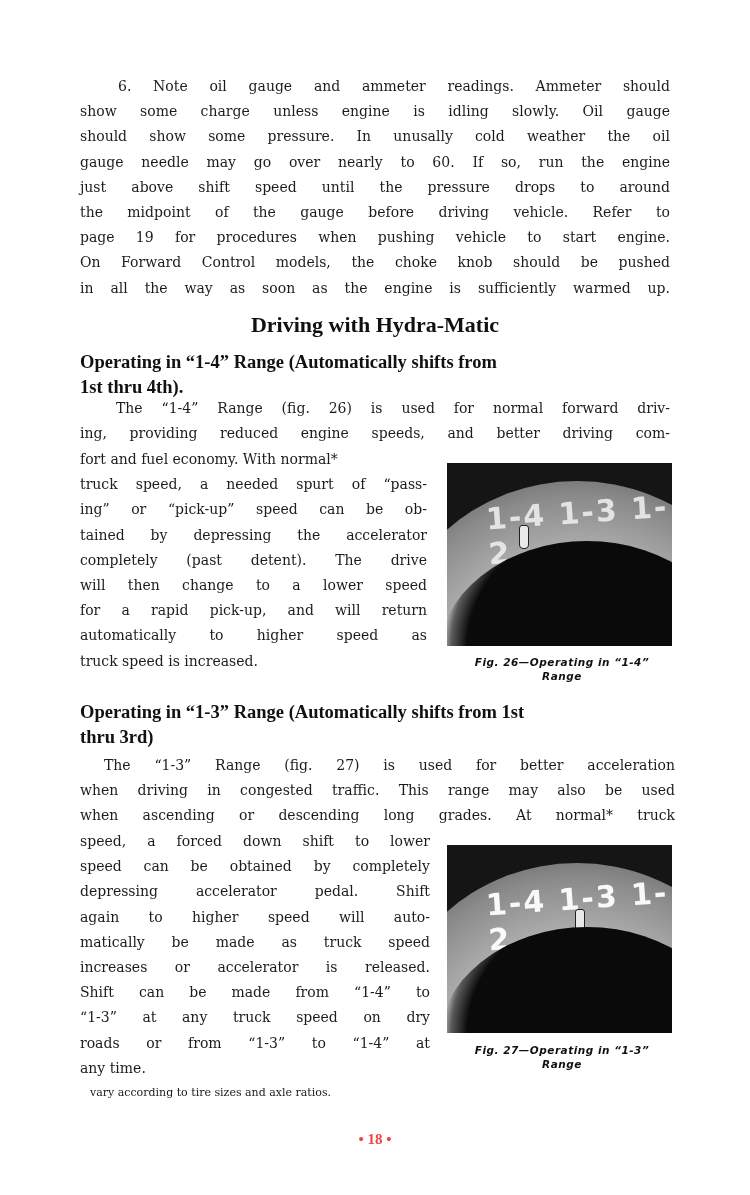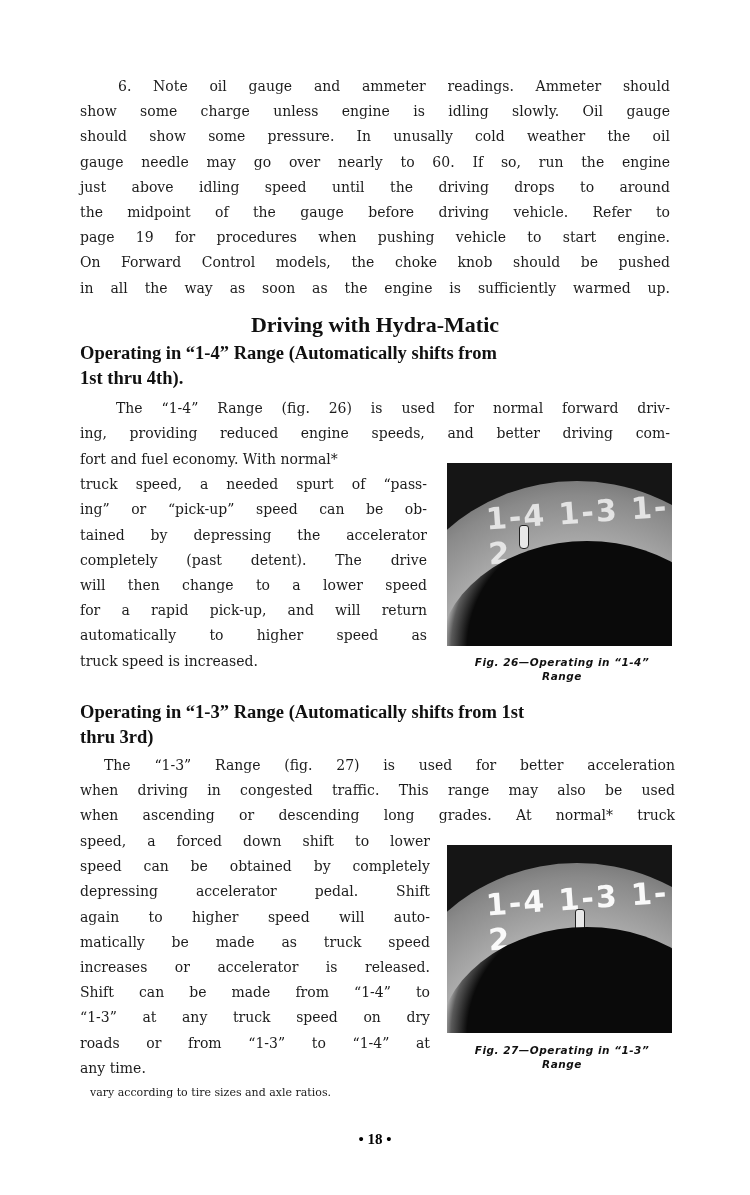--- a/index.html
+++ b/index.html
@@ -19,42 +19,42 @@
   .photo .ring-inner { position: absolute; border-radius: 50%;
        background: radial-gradient(circle at 50% 45%, #0a0a0a 0%, #0a0a0a 60%, #5a5a5a 68%, #e6e6e6 74%, #9a9a9a 82%, #3b3b3b 92%); }
   .photo .dial-text { position: absolute; color: #f2f2f2; font-family: "DejaVu Sans", sans-serif;
        font-weight: bold; font-size: 30px; letter-spacing: 2px; transform: rotate(-4deg); opacity: 0.85; }
   .photo .pointer { position: absolute; width: 8px; height: 22px; background: #e8e8e8; border-radius: 3px 3px 4px 4px; border: 1px solid #222; }
   .caption { position: absolute; font-family: "DejaVu Sans", sans-serif; font-style: italic; font-weight: bold;
              font-size: 10.5px; text-align: center; color: #111; letter-spacing: 0.5px; line-height: 14px; }
   .footnote { position: absolute; font-family: "DejaVu Serif", serif; font-weight: bold;
               font-size: 11px; line-height: 13px; color: #1a1a1a; white-space: nowrap; }
   .footnote .l2 { font-weight: normal; padding-left: 8px; }
-  .pagenum { position: absolute; font-family: "Liberation Serif", serif; font-weight: bold; font-size: 15px; color: #000000; }
+  .pagenum { position: absolute; font-family: "Liberation Serif", serif; font-weight: bold; font-size: 15px; color: #ef4444; }
 </style>
 </head>
 <body>
 
 <div class="page">
 
   <div class="txt" style="left:80px; top:74px; width:590px;">
     <span class="line" style="padding-left:38px;">6. Note oil gauge and ammeter readings. Ammeter should</span>
     <span class="line">show some charge unless engine is idling slowly. Oil gauge</span>
     <span class="line">should show some pressure. In unusally cold weather the oil</span>
     <span class="line">gauge needle may go over nearly to 60. If so, run the engine</span>
-    <span class="line">just above idling speed until the driving drops to around</span>
+    <span class="line">just above shift speed until the pressure drops to around</span>
     <span class="line">the midpoint of the gauge before driving vehicle. Refer to</span>
     <span class="line">page 19 for procedures when pushing vehicle to start engine.</span>
     <span class="line">On Forward Control models, the choke knob should be pushed</span>
     <span class="line">in all the way as soon as the engine is sufficiently warmed up.</span>
   </div>
 
   <div class="heading" style="left:0; width:750px; text-align:center; top:312px;">Driving with Hydra-Matic</div>
 
-  <div class="subhead" style="left:80px; top:341px;">
+  <div class="subhead" style="left:80px; top:350px;">
     <div>Operating in “1-4” Range (Automatically shifts from</div>
     <div>1st thru 4th).</div>
   </div>
 
   <div class="txt" style="left:80px; top:396px; width:590px;">
     <span class="line" style="padding-left:36px;">The “1-4” Range (fig. 26) is used for normal forward driv-</span>
     <span class="line">ing, providing reduced engine speeds, and better driving com-</span>
   </div>
 
   <div class="txt" style="left:80px; top:447px; width:347px;">

